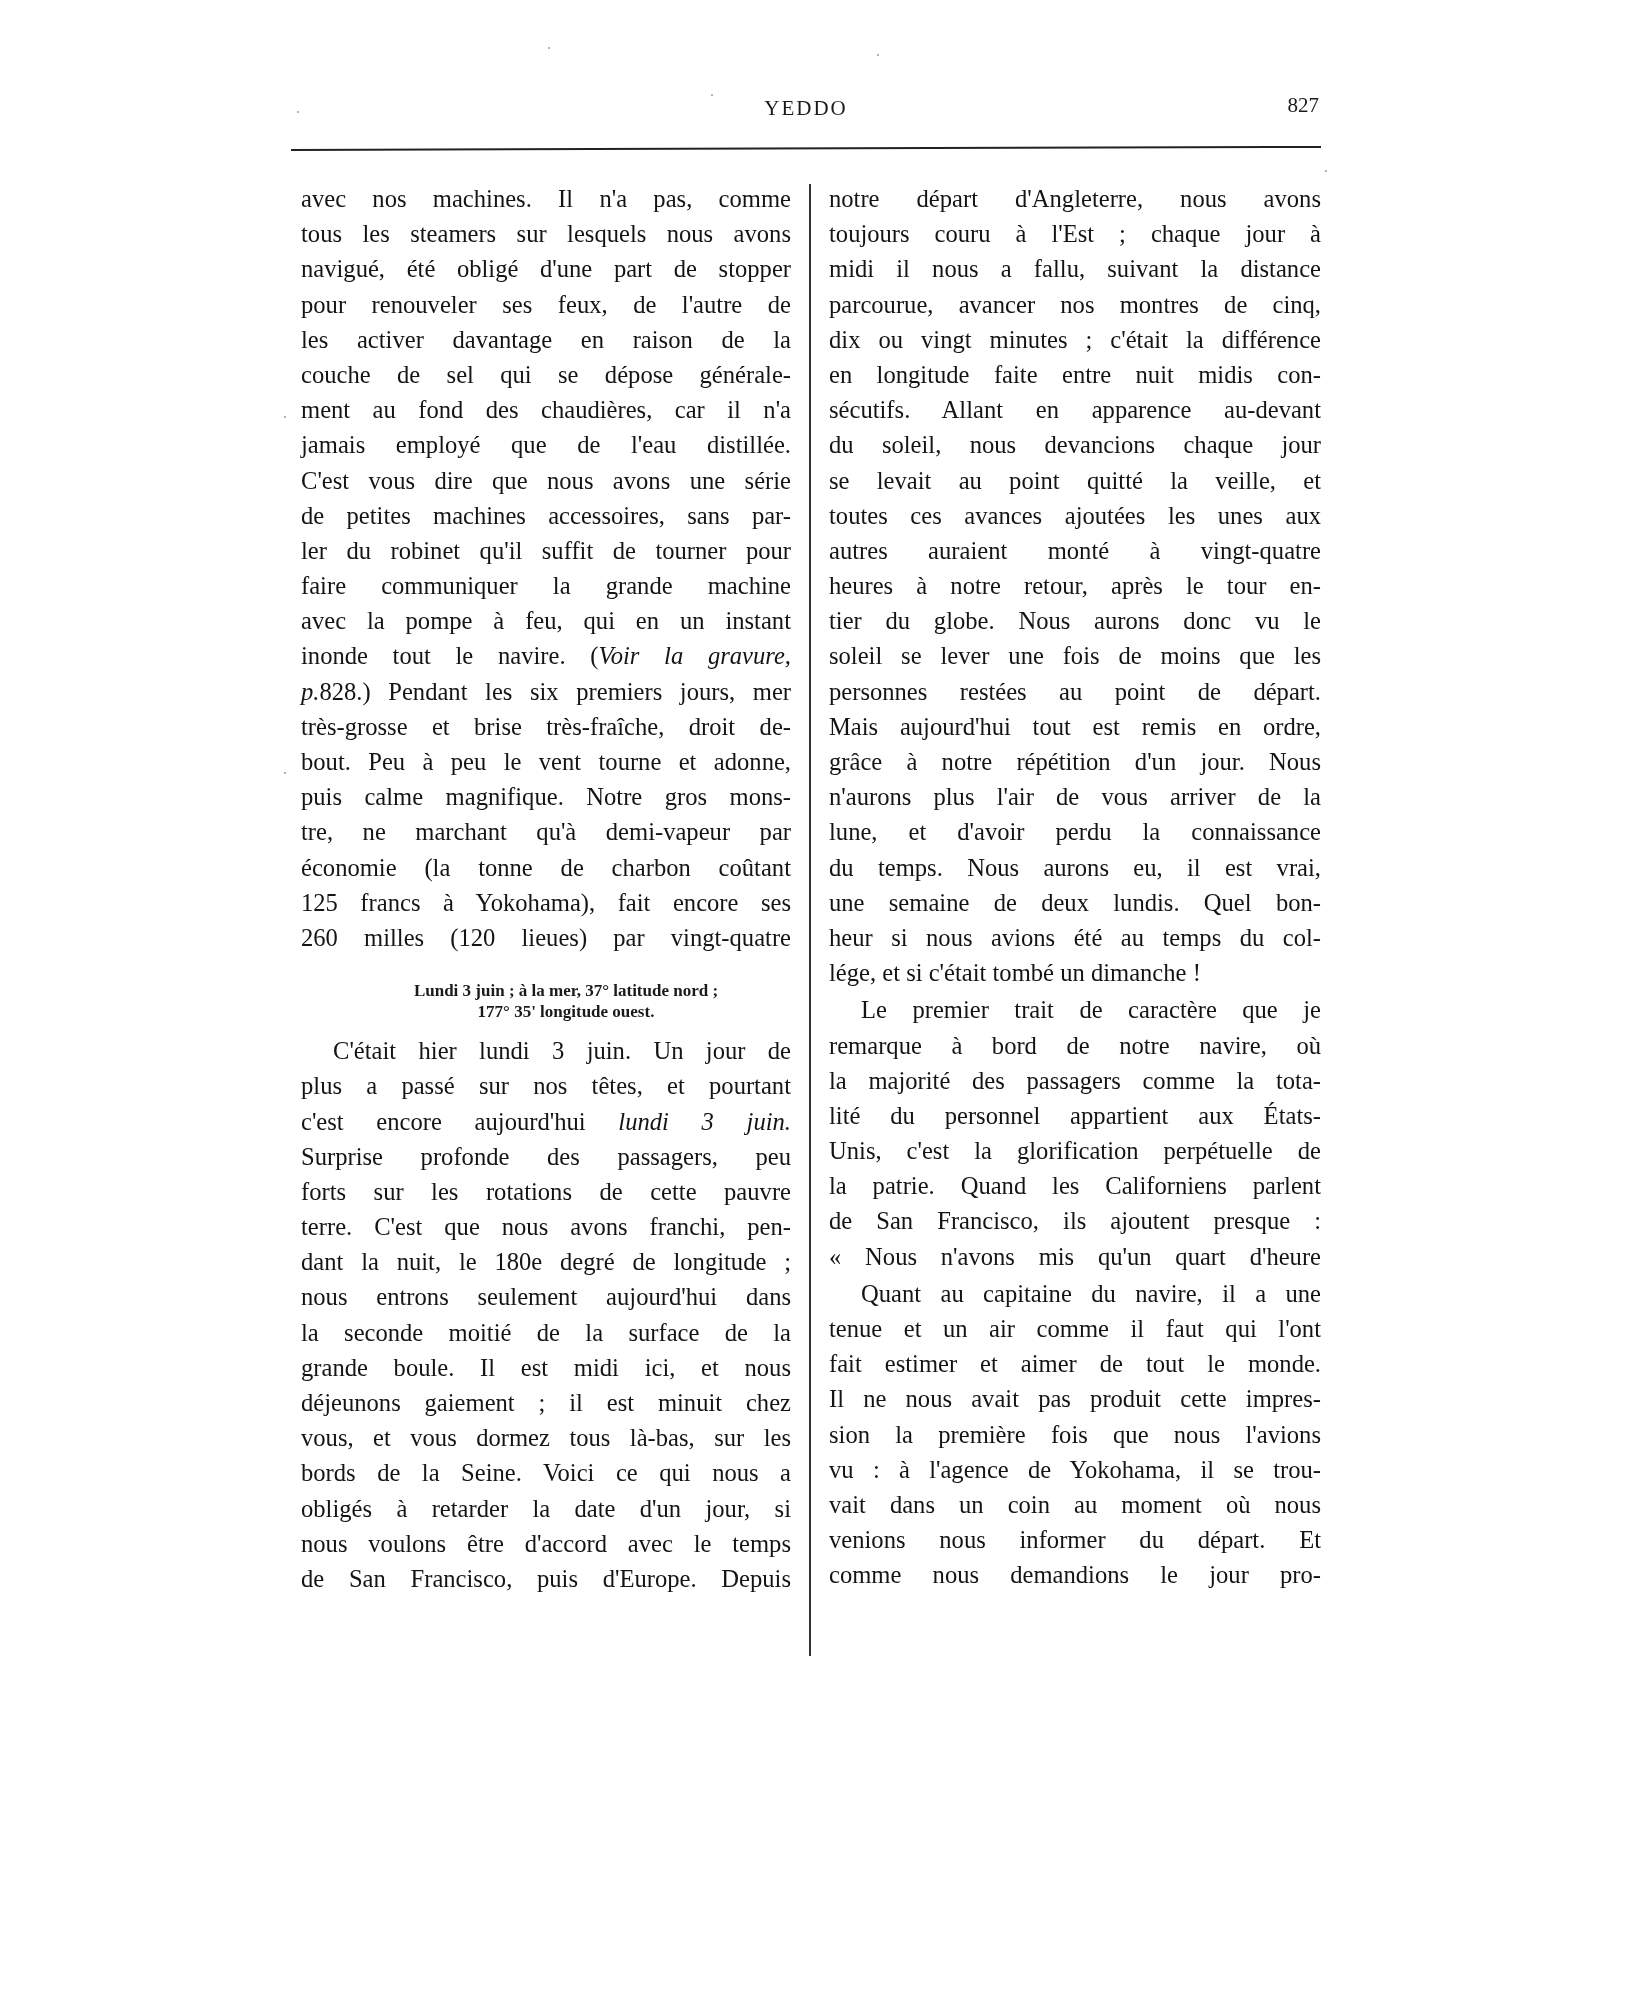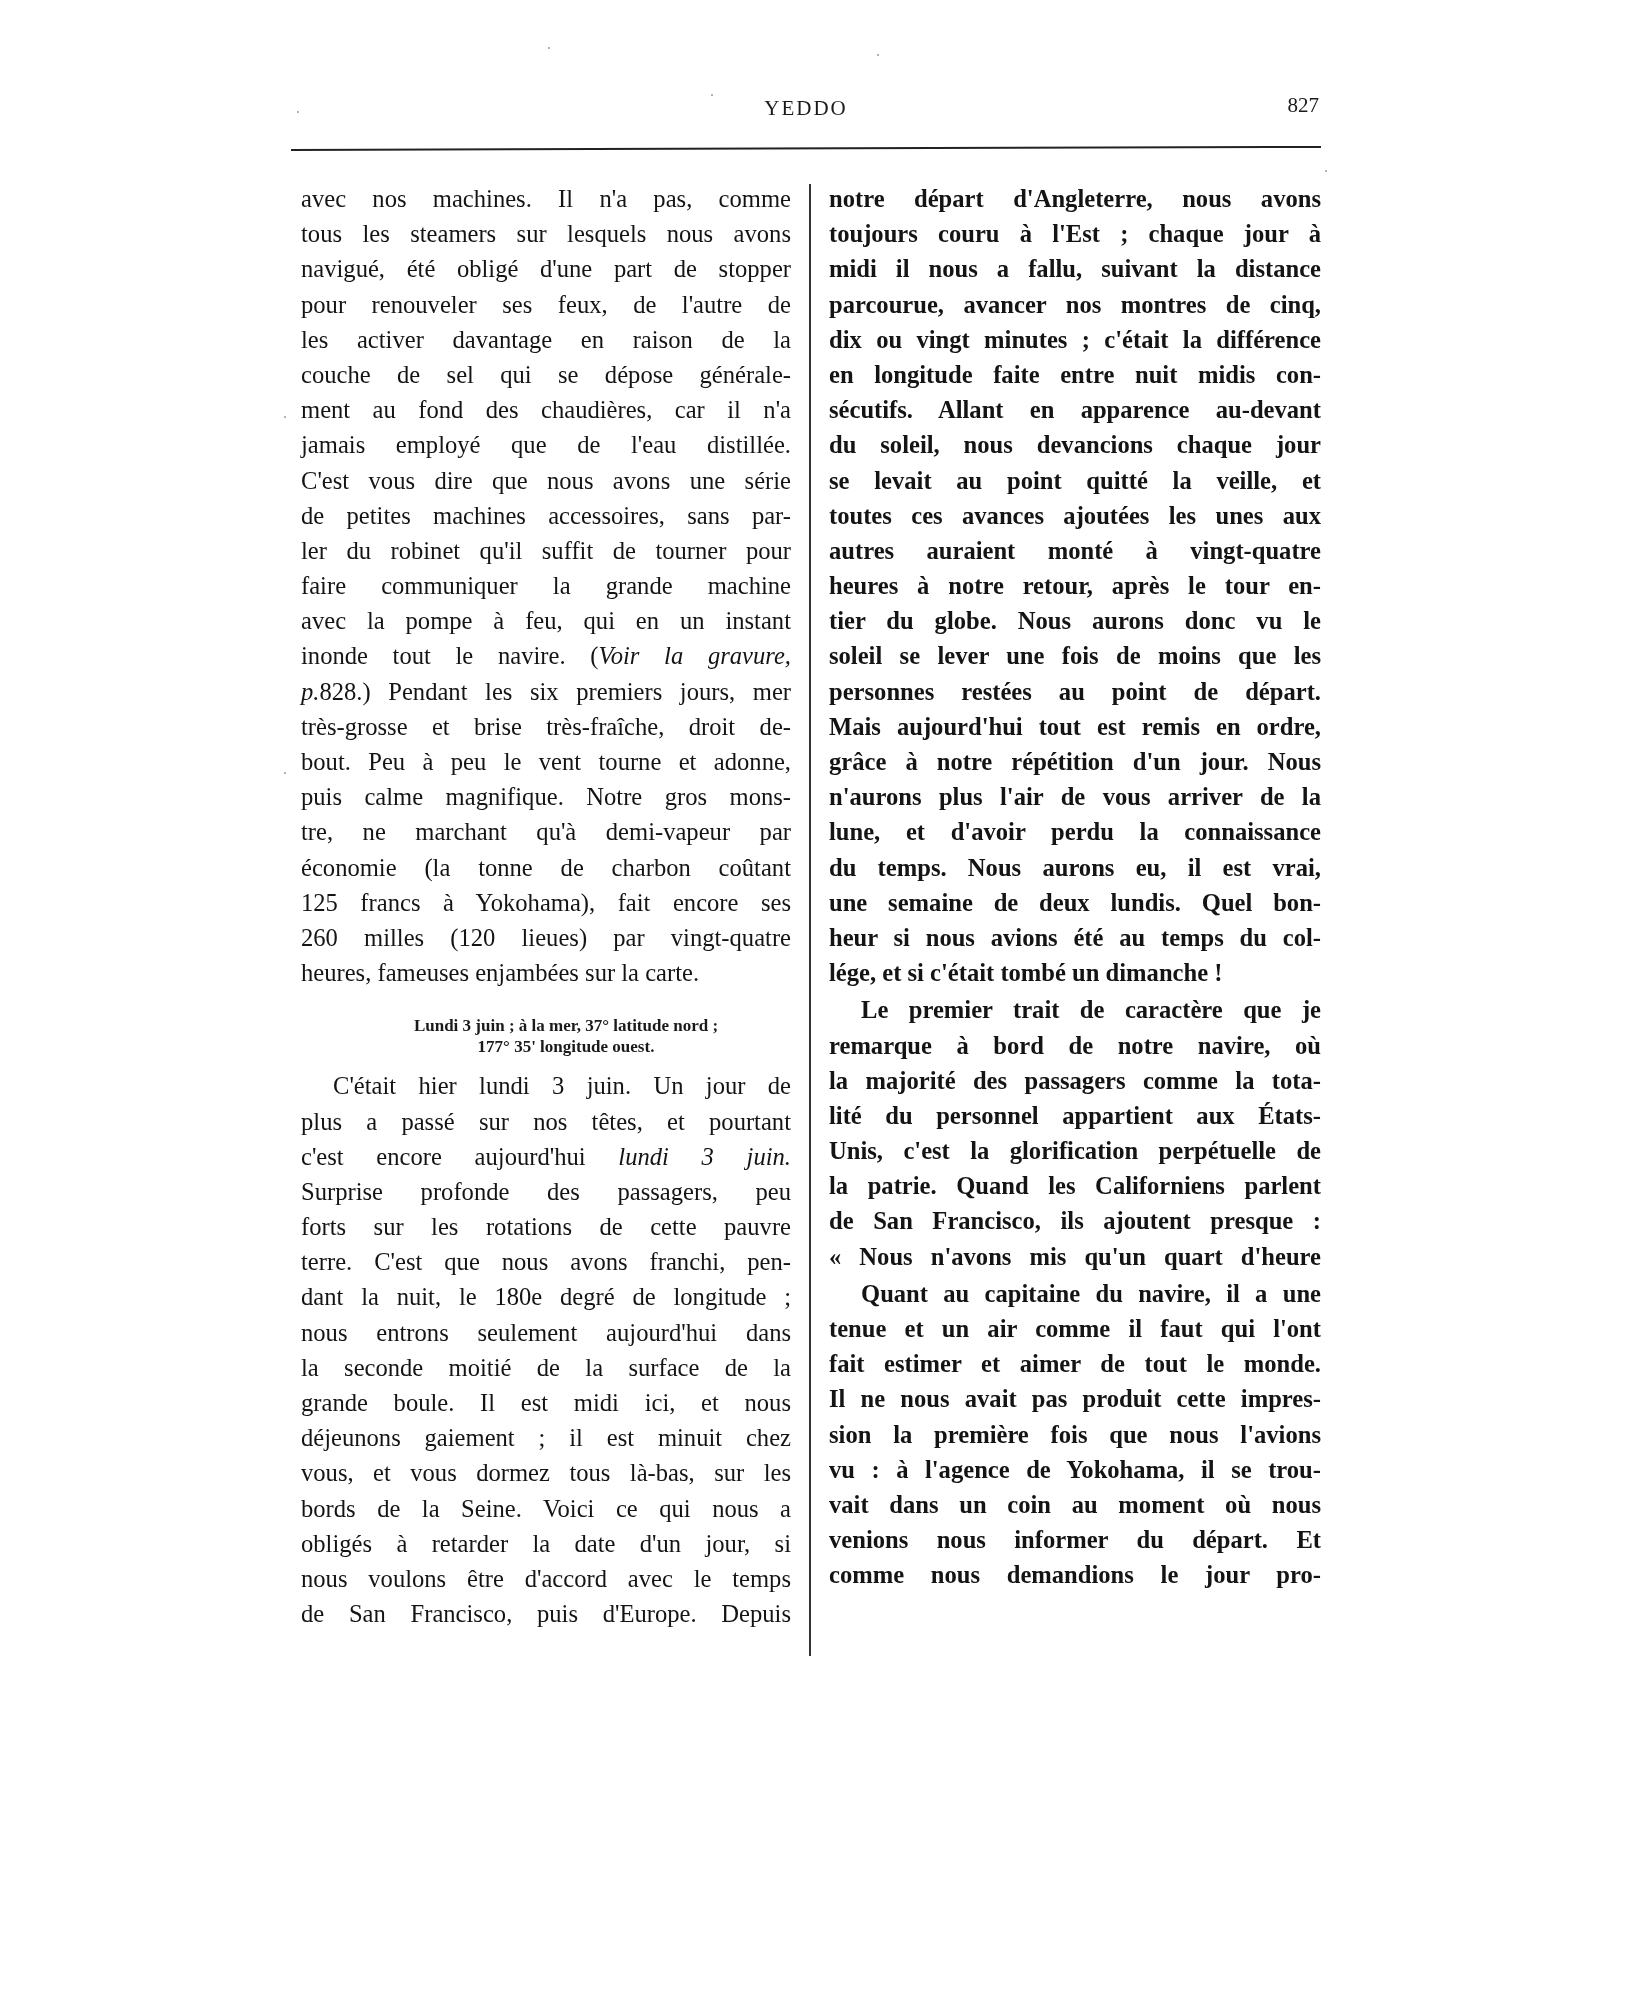--- a/index.html
+++ b/index.html
@@ -63,21 +63,20 @@
     line-height: 35.2px;
     color: #141414;
   }
   .col-left {
     left: 301px;
     width: 490px;
   }
   .col-right {
     left: 829px;
     width: 492px;
-    font-weight: bold;
   }
   .line {
     display: block;
     white-space: nowrap;
     text-align: justify;
     text-align-last: justify;
     height: 35.2px;
   }
   .line.last {
     text-align-last: left;
@@ -140,21 +139,20 @@
       <span class="line">avec la pompe à feu, qui en un instant</span>
       <span class="line"><span>inonde tout le navire. (</span><i>Voir la gravure,</i></span>
       <span class="line"><i>p.</i><span>828.) Pendant les six premiers jours, mer</span></span>
       <span class="line">très-grosse et brise très-fraîche, droit de-</span>
       <span class="line">bout. Peu à peu le vent tourne et adonne,</span>
       <span class="line">puis calme magnifique. Notre gros mons-</span>
       <span class="line">tre, ne marchant qu'à demi-vapeur par</span>
       <span class="line">économie (la tonne de charbon coûtant</span>
       <span class="line">125 francs à Yokohama), fait encore ses</span>
       <span class="line">260 milles (120 lieues) par vingt-quatre</span>
-      <span class="line last">heures, fameuses enjambées sur la carte.</span>
     </div>
 
     <div class="subhead">
       <span>Lundi 3 juin ; à la mer, 37° latitude nord ;</span>
       <span>177° 35' longitude ouest.</span>
     </div>
 
     <div>
       <span class="line indent">C'était hier lundi 3 juin. Un jour de</span>
       <span class="line">plus a passé sur nos têtes, et pourtant</span>

